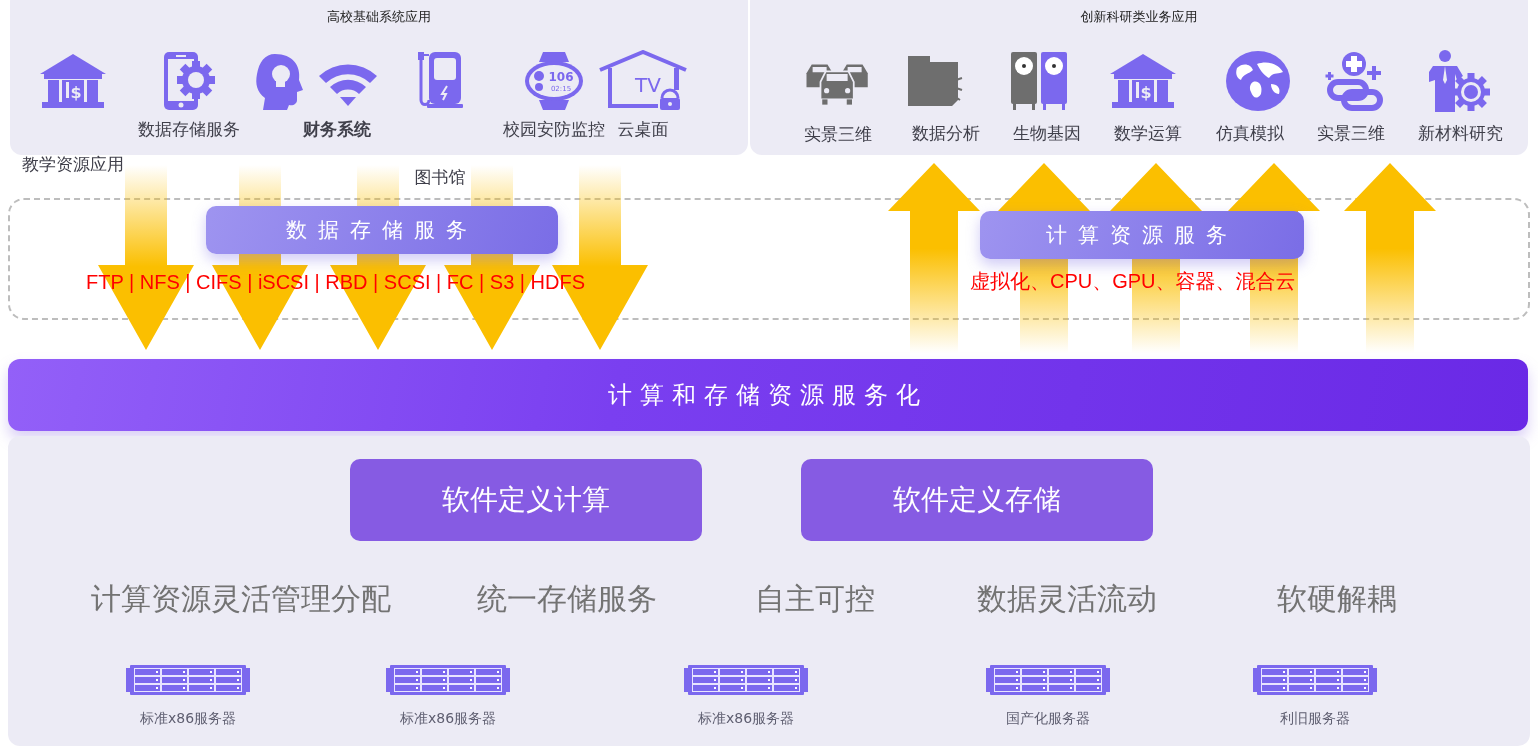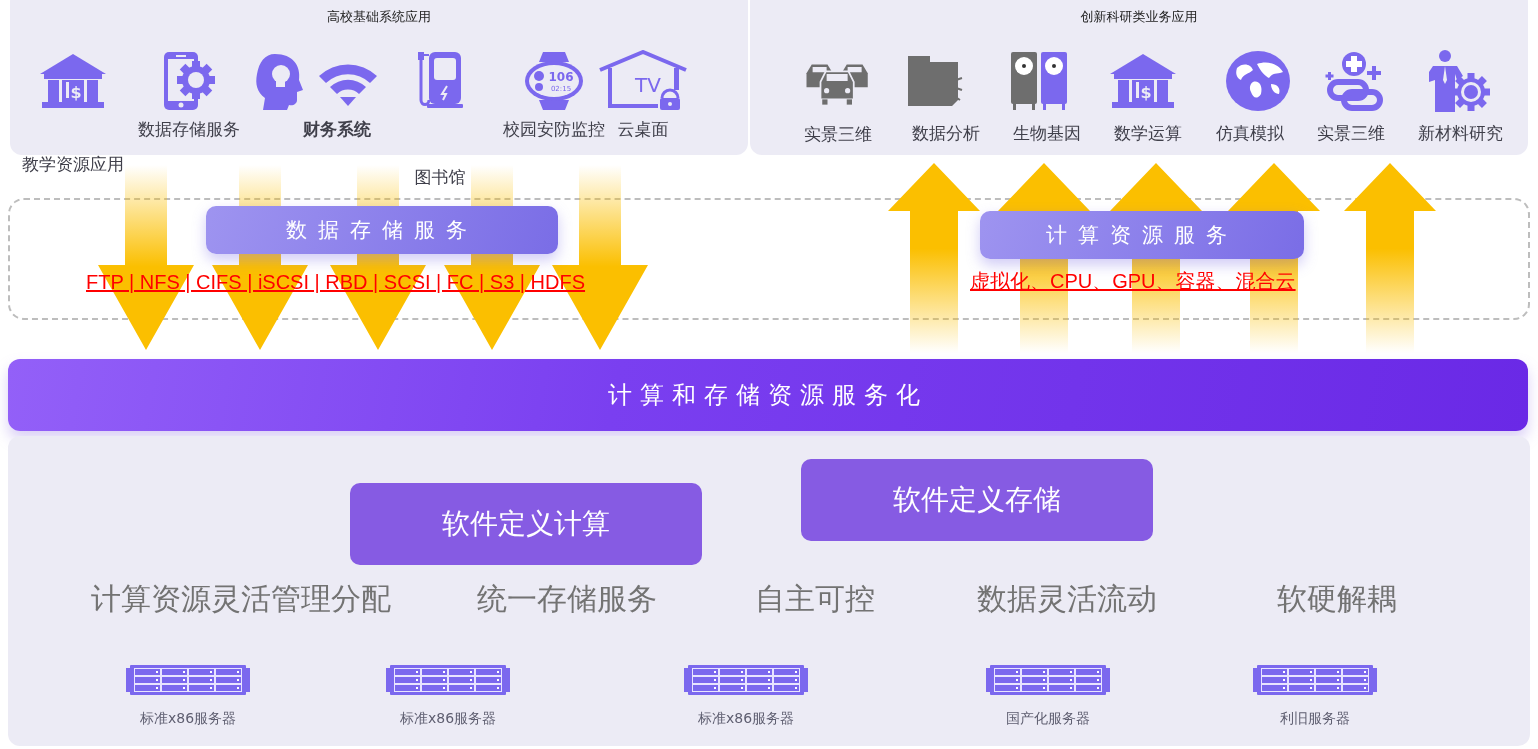--- a/index.html
+++ b/index.html
@@ -15,29 +15,29 @@
   .app-icon { width: 70px; height: 62px; display: flex; align-items: center; justify-content: flex-end; }
   .app-label { margin-top: 6px; font-size: 17px; color: #3f3f4a; white-space: nowrap; }
   .app-label.wrap { white-space: normal; width: 104px; line-height: 24px; text-align: left; }
 
   .dashed-band { position: absolute; left: 8px; top: 198px; width: 1522px; height: 122px; border: 2px dashed #bdbdbd; border-radius: 16px; }
 
   .arrow { position: absolute; }
   .service-pill { position: absolute; height: 48px; border-radius: 10px; background: linear-gradient(110deg, #9e94f0 0%, #7a6de6 100%); box-shadow: 0 6px 14px rgba(120,105,230,0.35); color: #fff; font-size: 21px; letter-spacing: 11px; display: flex; align-items: center; justify-content: center; }
   #storage-pill { left: 206px; top: 206px; width: 352px; }
   #compute-pill { left: 980px; top: 211px; width: 324px; }
-  .proto-text { position: absolute; color: #ff0000; font-size: 20px; font-family: "Liberation Sans", sans-serif; white-space: nowrap; text-decoration: underline; }
+  .proto-text { position: absolute; color: #ff0000; font-size: 20px; font-family: "Liberation Sans", sans-serif; white-space: nowrap; }
   #storage-protocols { left: 86px; top: 271px; }
   #compute-protocols { left: 970px; top: 268px; }
 
   #main-bar { position: absolute; left: 8px; top: 359px; width: 1520px; height: 72px; border-radius: 12px; background: linear-gradient(100deg, #9360f8 0%, #7a3ff0 40%, #6a29e6 100%); color: #fff; font-size: 24px; letter-spacing: 8px; display: flex; align-items: center; justify-content: center; box-shadow: 0 8px 14px rgba(150,120,230,0.35); }
 
   #bottom-panel { position: absolute; left: 8px; top: 436px; width: 1522px; height: 310px; background: #ecebf5; border-radius: 12px; }
   .sd-btn { position: absolute; top: 23px; height: 82px; width: 352px; border-radius: 10px; background: #865be3; color: #fff; font-size: 28px; display: flex; align-items: center; justify-content: center; }
-  #sd-compute { left: 342px; margin-top: 24px; }
+  #sd-compute { left: 342px; }
   #sd-storage { left: 793px; }
   .feature { position: absolute; top: 143px; font-size: 30px; color: #737373; white-space: nowrap; }
 
   .server { position: absolute; top: 228px; display: flex; flex-direction: column; align-items: center; }
   .server-label { margin-top: 14px; font-size: 14px; color: #5e5e70; white-space: nowrap; }
 </style>
 </head>
 <body>
 
 <svg width="0" height="0" style="position:absolute">

